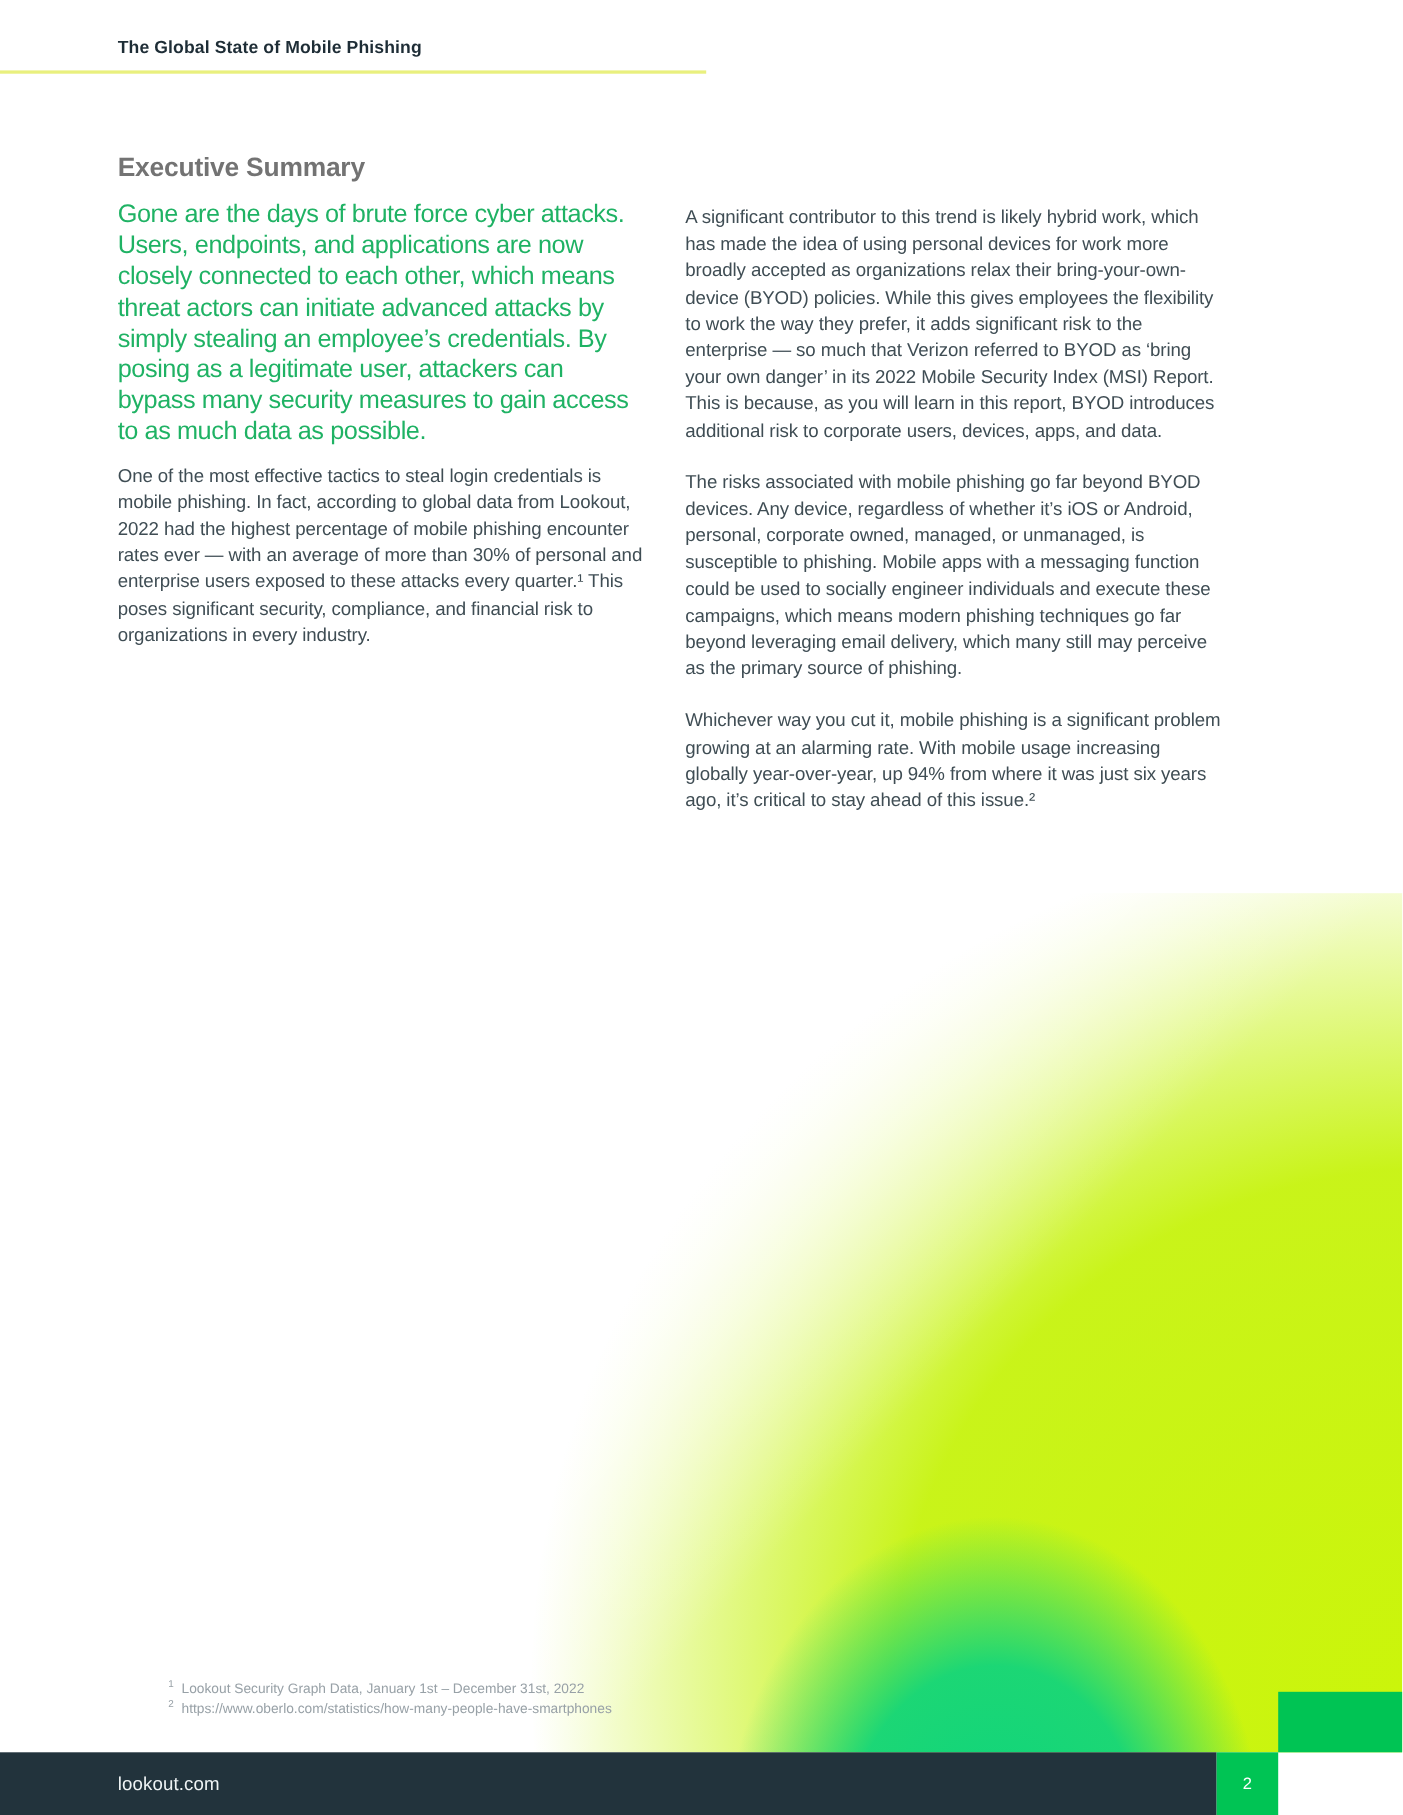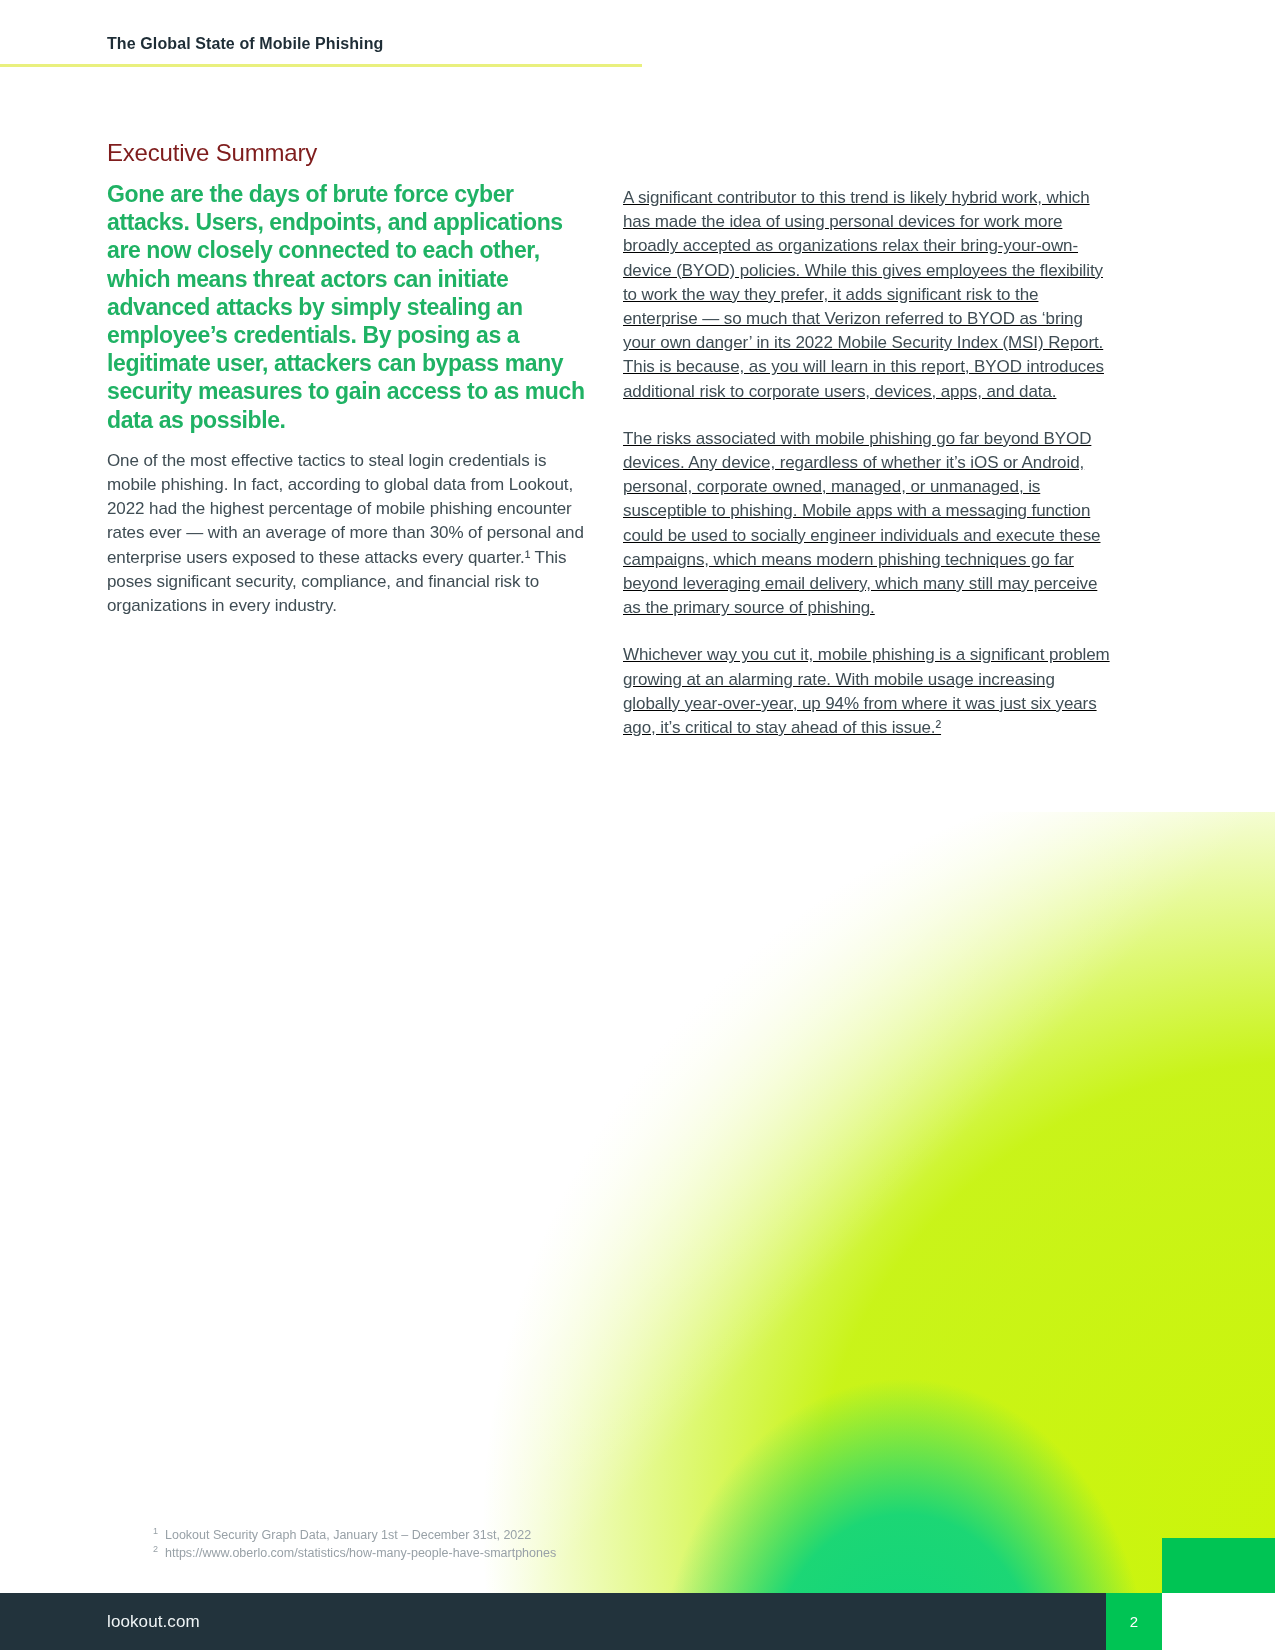--- a/index.html
+++ b/index.html
@@ -52,32 +52,32 @@
   .content {
     position: absolute;
     left: 107px;
     top: 139px;
     width: 1004px;
     z-index: 2;
   }
   .section-title {
     margin: 0 0 13px 0;
     font-size: 24px;
-    font-weight: 400;
-    color: #7f1d1d;
+    font-weight: 700;
+    color: #737373;
     letter-spacing: -0.2px;
   }
   .columns { display: flex; gap: 36px; }
   .col-left { width: 480px; flex: 0 0 480px; }
-  .col-right { width: 488px; flex: 0 0 488px; padding-top: 6px; text-decoration: underline; }
+  .col-right { width: 488px; flex: 0 0 488px; padding-top: 6px; }
   .lede {
     margin: 0 0 15px 0;
     font-size: 23px;
     line-height: 28.2px;
-    font-weight: 700;
+    font-weight: 400;
     color: #1FB264;
     letter-spacing: -0.4px;
   }
   .body-par {
     margin: 0 0 23px 0;
     font-size: 17px;
     line-height: 24.2px;
     color: #3F4D54;
     letter-spacing: -0.1px;
   }

